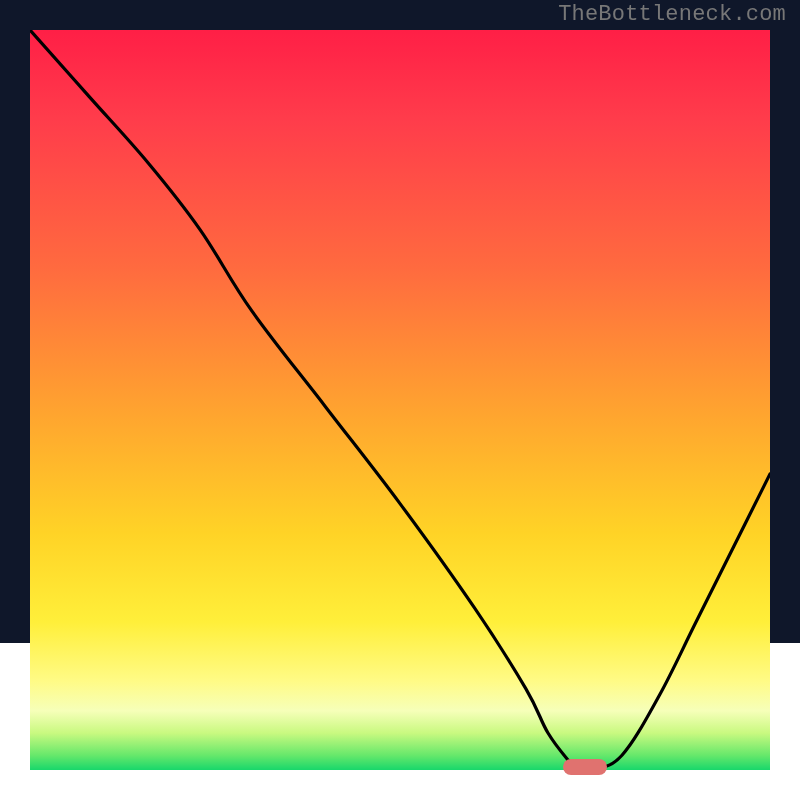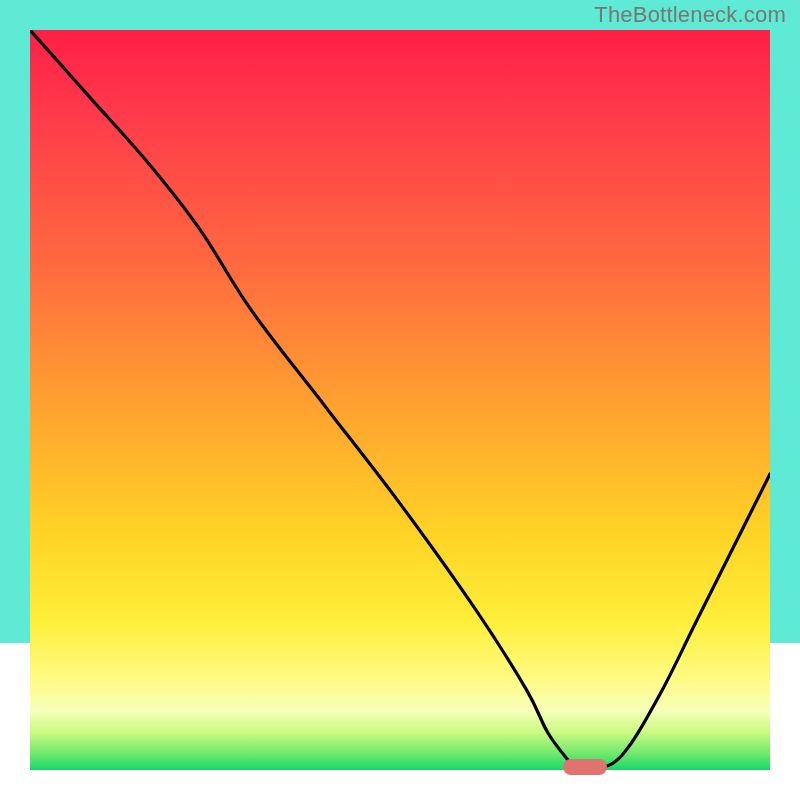--- a/index.html
+++ b/index.html
@@ -10,22 +10,23 @@
     height: 800px;
     overflow: hidden;
     font-family: Arial, Helvetica, sans-serif;
   }
   .frame {
     position: absolute;
     left: 0;
     top: 0;
     width: 800px;
     height: 643px;
-    background: #5eead4;
+    background: #0f172a;
     box-sizing: border-box;
+    font-family: Liberation Mono, monospace;
   }
   .watermark {
     position: absolute;
     top: 2px;
     right: 14px;
     color: #777;
     font-size: 22px;
     font-weight: 500;
     letter-spacing: 0.2px;
   }

